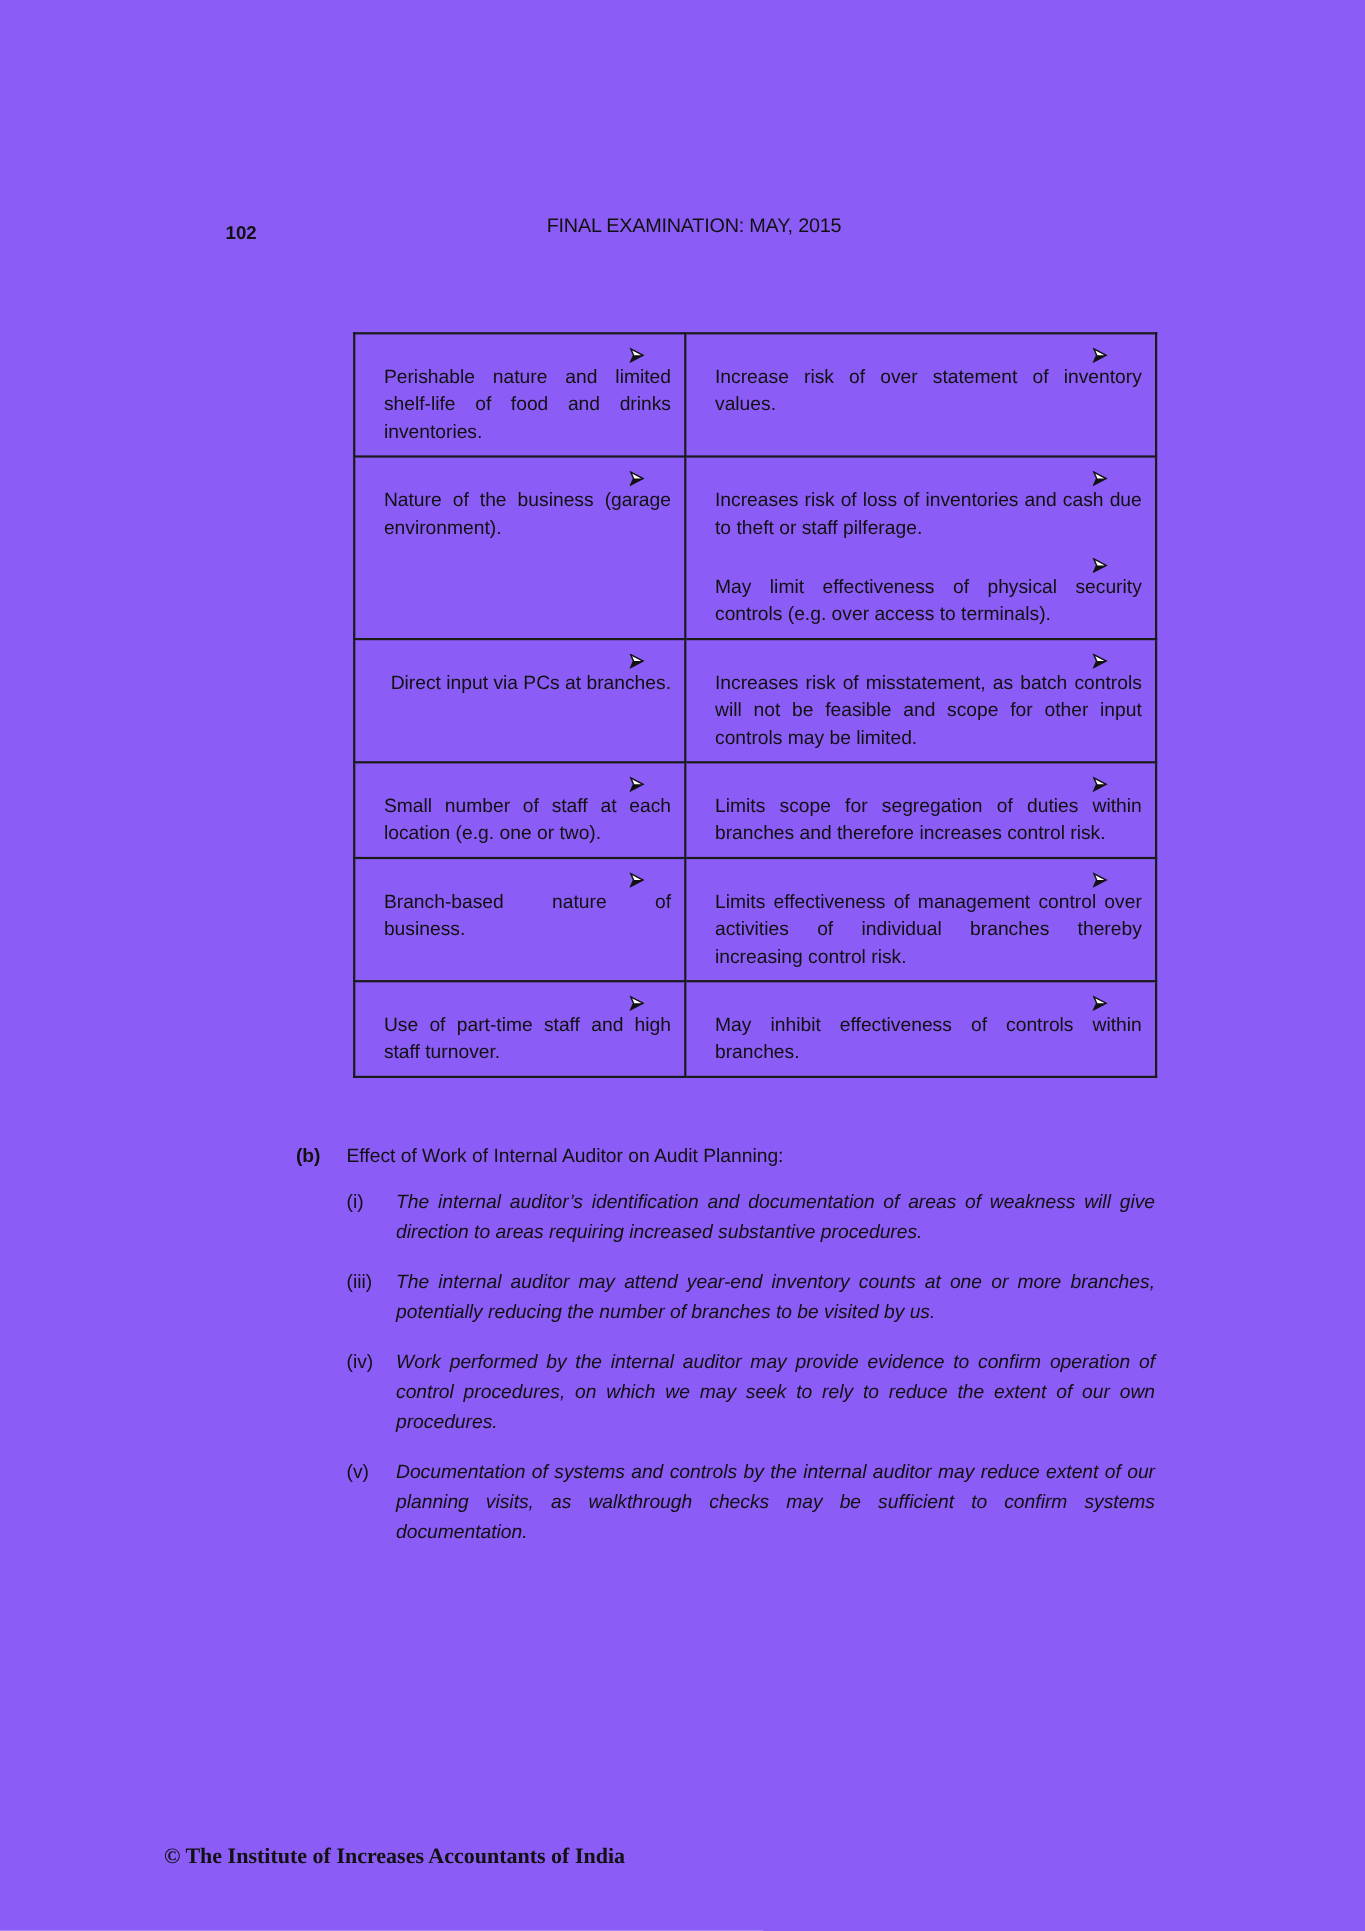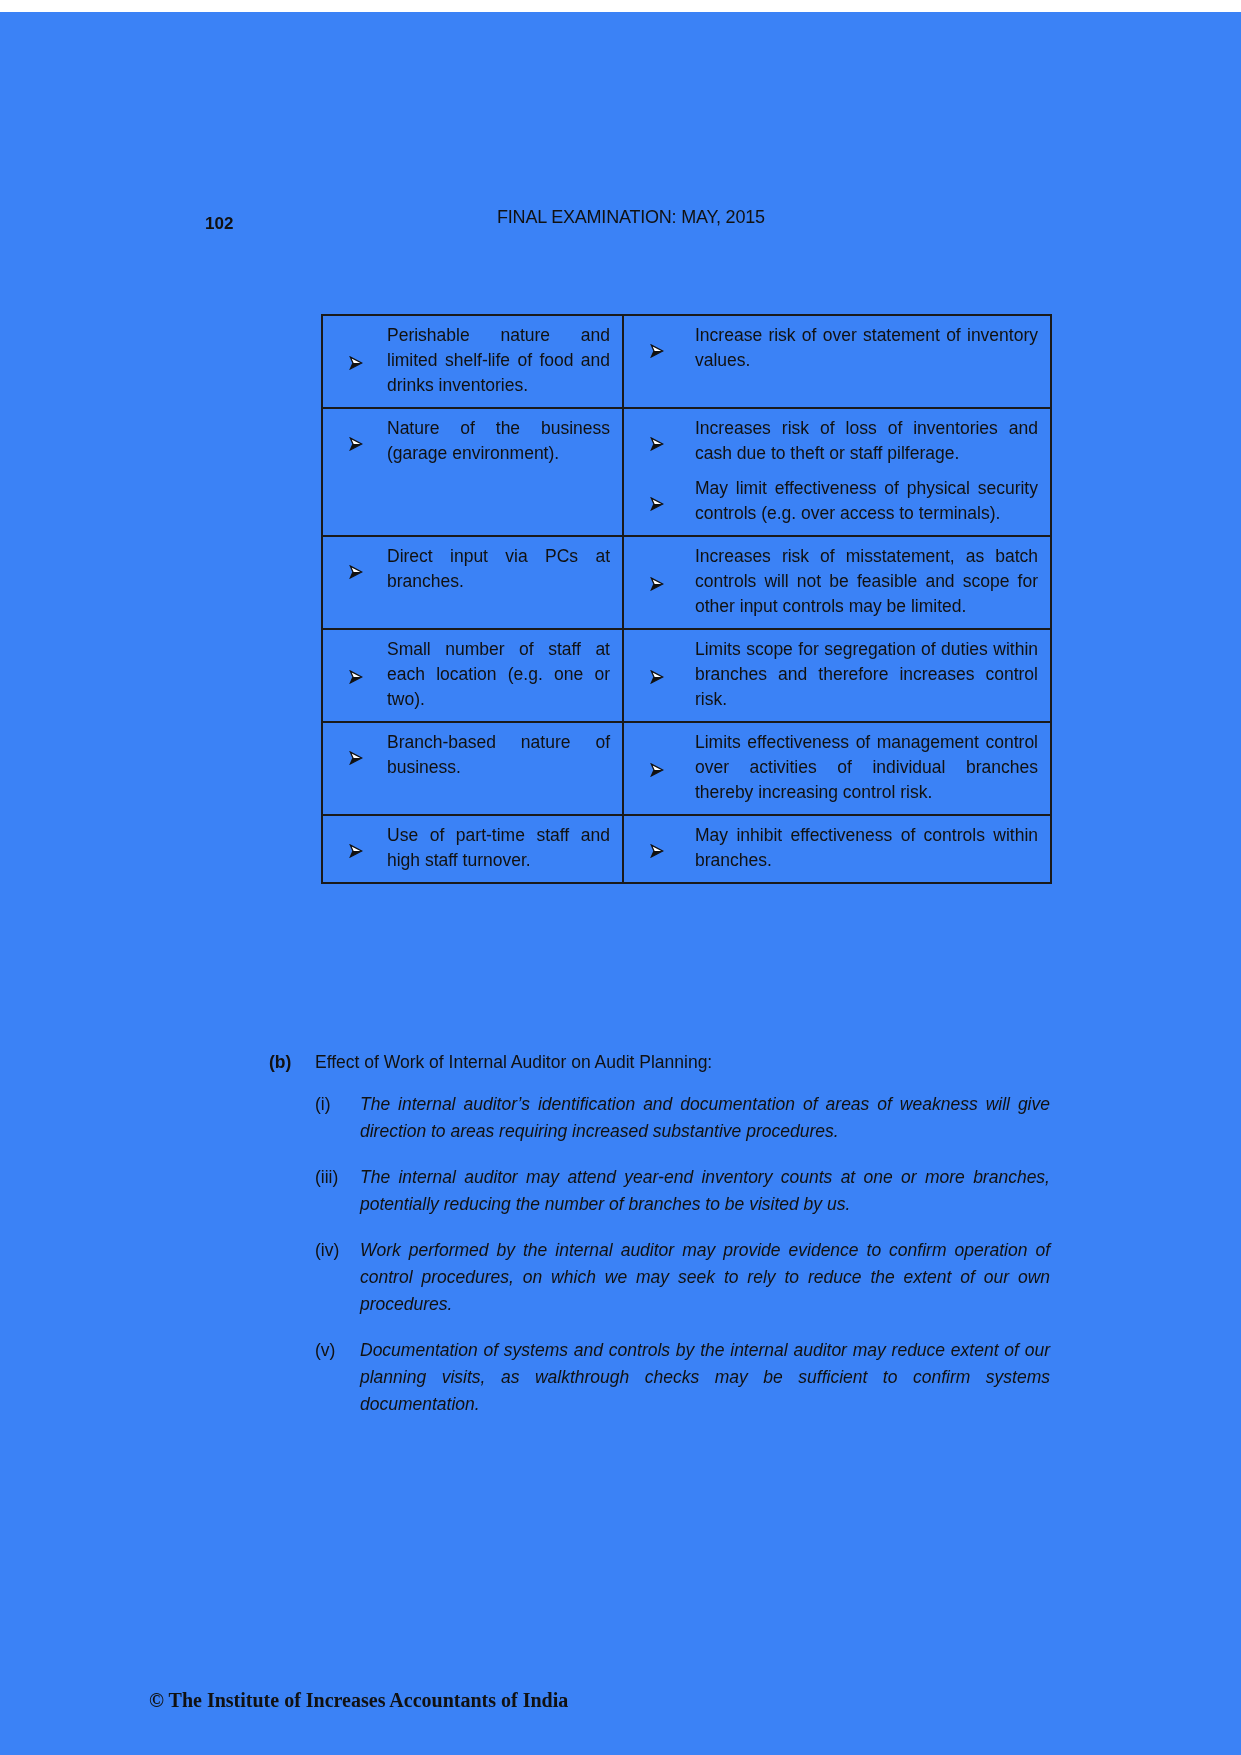--- a/index.html
+++ b/index.html
@@ -3,21 +3,21 @@
 <meta charset="utf-8">
 <style>
   html, body { margin: 0; padding: 0; }
   body {
     width: 1241px; height: 1755px;
     background: #ffffff;
     font-family: "Liberation Sans", "DejaVu Sans", sans-serif;
     color: #111;
     position: relative;
   }
-  .page { position: absolute; inset: 0; background: #3b82f6; margin-top: 12px; }
+  .page { position: absolute; inset: 0; background: #8b5cf6; }
 
   
   .page-number {
     position: absolute; left: 205px; top: 202px;
     font-size: 17px; font-weight: bold;
   }
   .header-title {
     position: absolute; left: 497px; top: 195px;
     font-size: 18px; font-weight: normal; letter-spacing: -0.2px;
   }
@@ -28,21 +28,21 @@
     width: 729px;
     border-collapse: collapse; table-layout: fixed;
   }
   table.risk-table td {
     border: 2px solid #1a1a1a;
     vertical-align: top;
     padding: 7px 12px 9px 26px;
     font-size: 17.5px; line-height: 25px;
   }
   td.cell-right { padding-left: 28px; padding-right: 14px; }
-  .bullet-item { display: flex; align-items: center; }
+  .bullet-item { display: flex; align-items: flex-end; flex-direction: column; }
   .bullet-item + .bullet-item { margin-top: 10px; }
   .bullet-glyph { flex: 0 0 auto; width: 14px; height: 14px; margin-top: 5px; margin-right: 24px; }
   td.cell-right .bullet-glyph { margin-right: 31px; }
   .bullet-text { flex: 1 1 auto; text-align: justify; }
 
   
   .section-b {
     position: absolute; left: 269px; top: 1040px; width: 781px;
   }
   .section-heading { display: flex; margin-bottom: 18px; }

